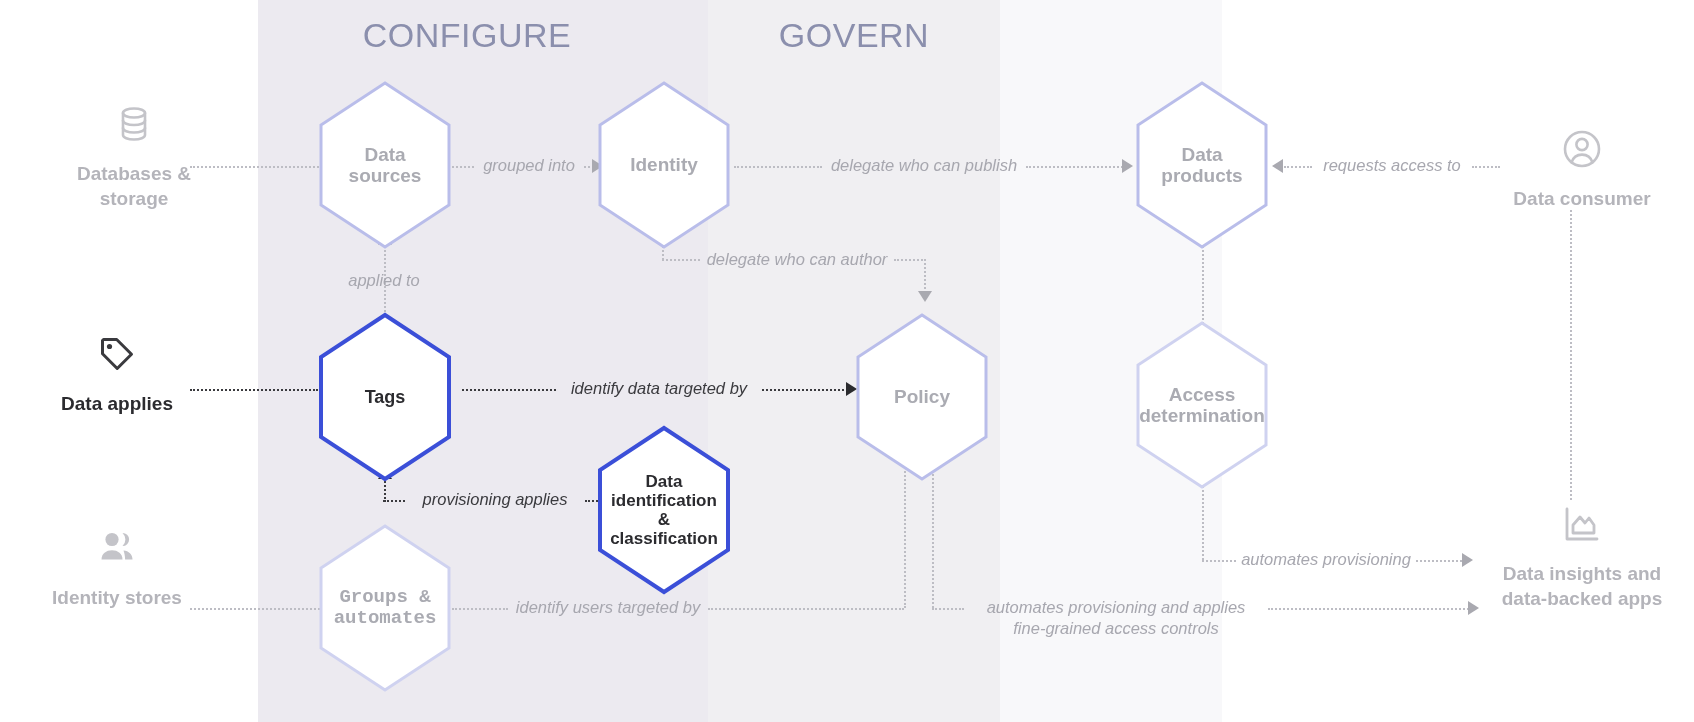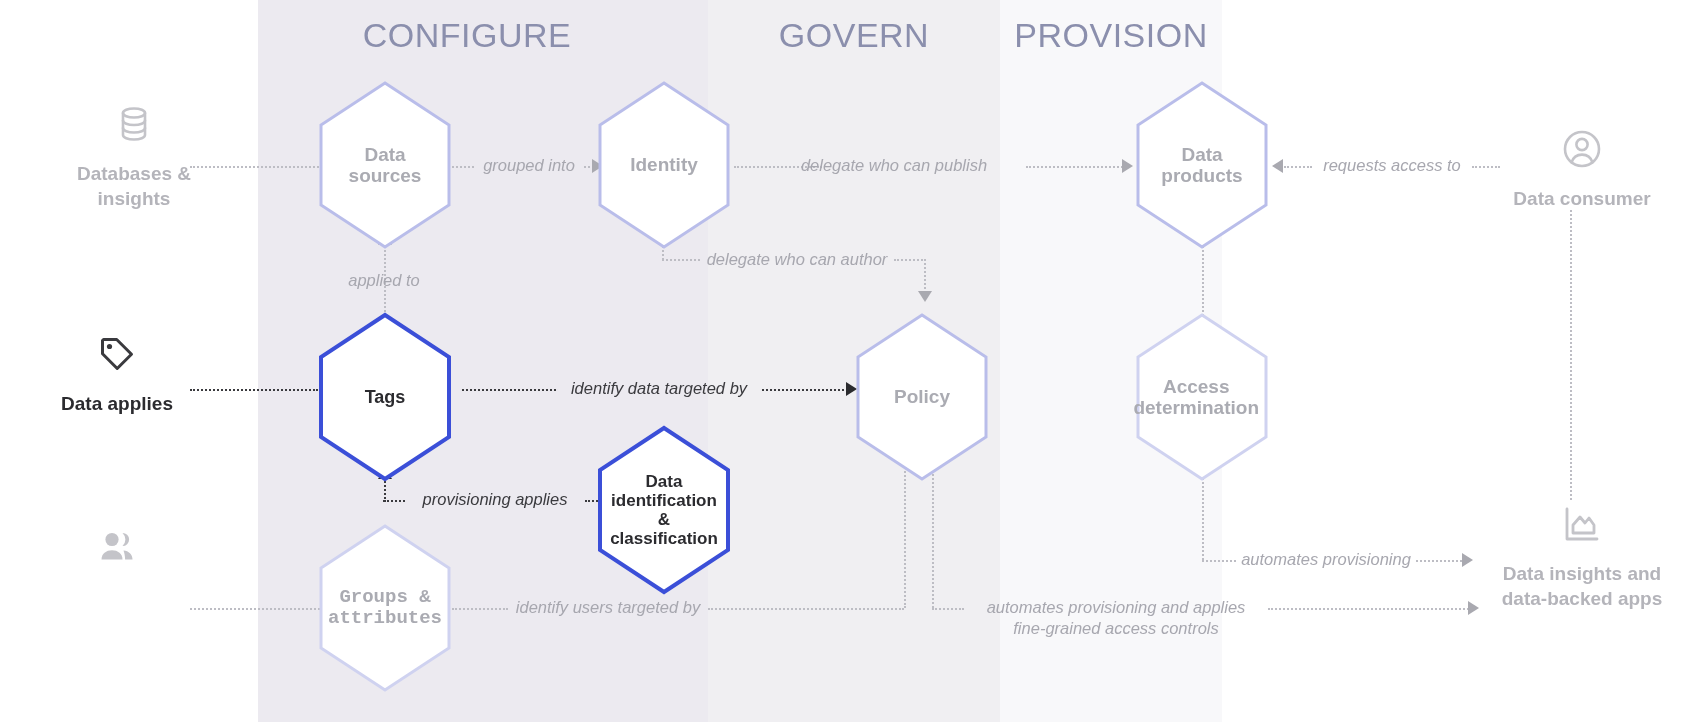--- a/index.html
+++ b/index.html
@@ -135,31 +135,30 @@
 <body>
 
 <div id="stage">
 
   <div class="band band-configure"></div>
   <div class="band band-govern"></div>
   <div class="band band-provision"></div>
 
   <div class="band-title bt-configure">CONFIGURE</div>
   <div class="band-title bt-govern">GOVERN</div>
-  <div class="band-title bt-provision">PROVISION</div>
 
   <div class="hline" style="left:190px;top:166px;width:132px;"></div>
 
   <div class="hline" style="left:452px;top:166px;width:22px;"></div>
   <div class="edge-label" style="left:474px;top:155px;width:110px;">grouped into</div>
   <div class="hline" style="left:584px;top:166px;width:10px;"></div>
   <div class="arrow arrow-right" style="left:592px;top:159px;"></div>
 
   <div class="hline" style="left:734px;top:166px;width:88px;"></div>
-  <div class="edge-label" style="left:792px;top:155px;width:204px;">delegate who can publish</div>
+  <div class="edge-label" style="left:822px;top:155px;width:204px;">delegate who can publish</div>
   <div class="hline" style="left:1026px;top:166px;width:100px;"></div>
   <div class="arrow arrow-right" style="left:1122px;top:159px;"></div>
 
   <div class="arrow arrow-left" style="left:1272px;top:159px;"></div>
   <div class="hline" style="left:1284px;top:166px;width:28px;"></div>
   <div class="edge-label" style="left:1312px;top:155px;width:160px;">requests access to</div>
   <div class="hline" style="left:1472px;top:166px;width:28px;"></div>
 
   <div class="vline" style="left:384px;top:245px;width:0;height:75px;"></div>
   <div class="arrow arrow-up" style="left:378px;top:234px;"></div>
@@ -246,21 +245,21 @@
     <div class="hex-label">Tags</div>
   </div>
 
   <div class="hex hex-light" style="left:855px;top:312px;width:134px;height:170px;">
     <svg class="hex-shape" viewBox="0 0 134 170" preserveAspectRatio="none">
       <polygon points="67,3 131,45 131,125 67,167 3,125 3,45" fill="#ffffff" stroke="#b9bdea" stroke-width="3"></polygon>
     </svg>
     <div class="hex-label">Policy</div>
   </div>
 
-  <div class="hex hex-light" style="left:1135px;top:312px;width:134px;height:170px;justify-content:flex-end;">
+  <div class="hex hex-light" style="left:1135px;top:320px;width:134px;height:170px;">
     <svg class="hex-shape" viewBox="0 0 134 170" preserveAspectRatio="none">
       <polygon points="67,3 131,45 131,125 67,167 3,125 3,45" fill="#ffffff" stroke="#cfd2f0" stroke-width="3"></polygon>
     </svg>
     <div class="hex-label">
       <span>Access</span><br>
       <span>determination</span>
     </div>
   </div>
 
   <div class="hex hex-strong" style="left:597px;top:425px;width:134px;height:170px;">
@@ -273,36 +272,36 @@
       <span>classification</span>
     </div>
   </div>
 
   <div class="hex hex-light" style="left:318px;top:523px;width:134px;height:170px;font-family:Liberation Mono, monospace;">
     <svg class="hex-shape" viewBox="0 0 134 170" preserveAspectRatio="none">
       <polygon points="67,3 131,45 131,125 67,167 3,125 3,45" fill="#ffffff" stroke="#cfd2f0" stroke-width="3"></polygon>
     </svg>
     <div class="hex-label">
       <span>Groups &amp;</span><br>
-      <span>attributes</span>
+      <span>automates</span>
     </div>
   </div>
 
   <div class="entity" style="left:24px;top:100px;">
     <span class="ent-icon">
       <svg width="48" height="48" viewBox="0 0 48 48" fill="none" stroke="#c4c4c9" stroke-width="2.6" stroke-linecap="round" stroke-linejoin="round">
         <ellipse cx="24" cy="13" rx="11" ry="4.5"></ellipse>
         <path d="M13 13 v22 c0 2.5 4.9 4.5 11 4.5 s11-2 11-4.5 V13"></path>
         <path d="M13 20.5 c0 2.5 4.9 4.5 11 4.5 s11-2 11-4.5"></path>
         <path d="M13 28 c0 2.5 4.9 4.5 11 4.5 s11-2 11-4.5"></path>
       </svg>
     </span>
     <div class="ent-label">
       <span>Databases &amp;</span><br>
-      <span>insights</span>
+      <span>storage</span>
     </div>
   </div>
 
   <div class="entity entity-dark" style="left:7px;top:330px;">
     <span class="ent-icon">
       <svg width="48" height="48" viewBox="0 0 48 48" fill="none" stroke="#3a3a3e" stroke-width="3" stroke-linecap="round" stroke-linejoin="round">
         <path d="M10.5 9.5 h13.2 L38.5 24.2 L24.2 38.5 L9.5 23.8 V10.5 z"></path>
         <circle cx="16.5" cy="16.5" r="2.6" fill="#3a3a3e" stroke="none"></circle>
       </svg>
     </span>
@@ -311,20 +310,21 @@
 
   <div class="entity" style="left:7px;top:524px;">
     <span class="ent-icon">
       <svg width="48" height="48" viewBox="0 0 48 48" fill="#c4c4c9" stroke="none">
         <circle cx="19" cy="15.5" r="6.6"></circle>
         <path d="M8.5 35.5 c0-5.8 4.7-9.2 10.5-9.2 s10.5 3.4 10.5 9.2 z"></path>
         <path d="M29.5 8.9 a6.6 6.6 0 0 1 0 13.2 a9 9 0 0 0 0-13.2 z"></path>
         <path d="M30.5 26.5 c5.2 .4 9 3.8 9 9 h-7.4 c0-3.5-.7-6.5-1.6-9 z"></path>
       </svg>
     </span>
+    <div class="ent-label">Identity stores</div>
   </div>
 
   <div class="entity" style="left:1472px;top:125px;">
     <span class="ent-icon">
       <svg width="48" height="48" viewBox="0 0 48 48" fill="none" stroke="#c4c4c9" stroke-width="2.6" stroke-linecap="round" stroke-linejoin="round">
         <circle cx="24" cy="24" r="17"></circle>
         <circle cx="24" cy="19.5" r="5.6"></circle>
         <path d="M13.5 37.5 c1.6-5.2 5.6-7.9 10.5-7.9 s8.9 2.7 10.5 7.9"></path>
       </svg>
     </span>

